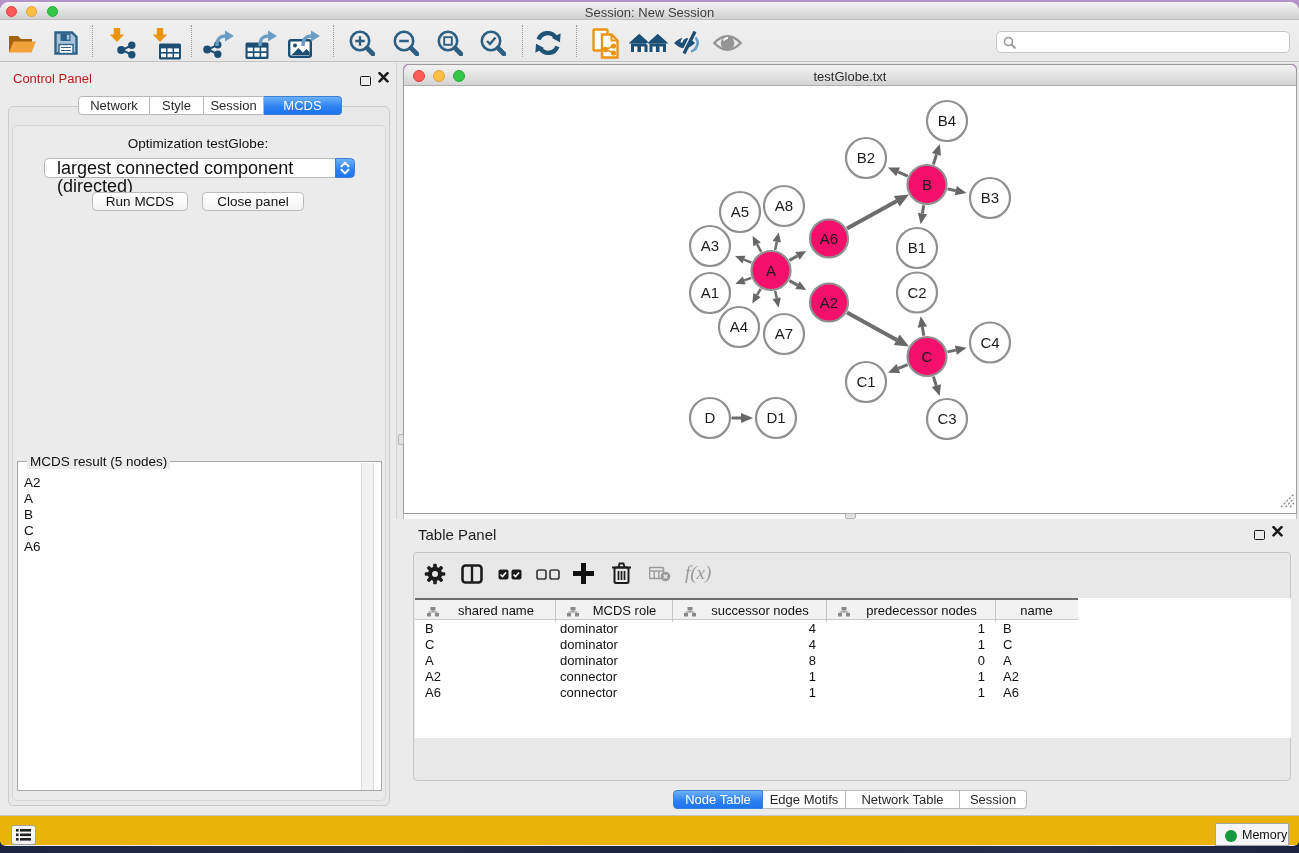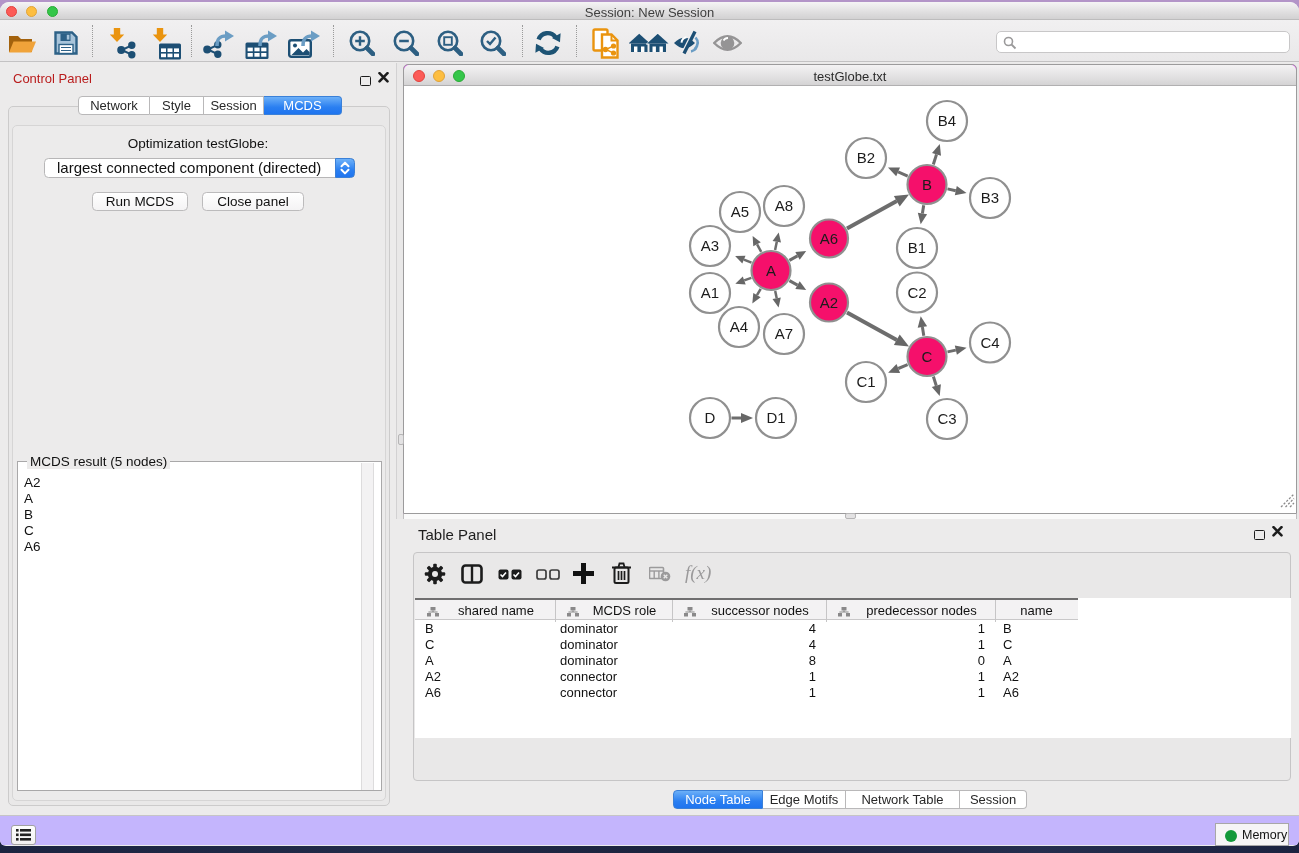--- a/index.html
+++ b/index.html
@@ -40,21 +40,21 @@
 #cp-inner { position:absolute; left:3px; top:18px; width:374px; height:676px;
   background:#ecebeb; border:1px solid #d6d5d5; border-radius:5px; }
 .tabbar { position:absolute; display:flex; }
 .tab { font-size:13px; color:#282828; background:#fff; border:1px solid #b9b8b9;
   border-left:none; text-align:center; line-height:17px; height:19px; }
 .tab.first { border-left:1px solid #b9b8b9; border-radius:4px 0 0 4px; }
 .tab.last { border-radius:0 4px 4px 0; }
 .tab.sel { background:linear-gradient(#6cb0f8,#2a7ff1 60%,#1e74ef); color:#fff; border-color:#3a80d8; }
 #opt-label { position:absolute; left:0; top:73px; width:396px; text-align:center; font-size:13.5px; color:#111; }
 #opt-select { position:absolute; left:44px; top:95px; width:311px; height:20px; background:#fff;
-  border:1px solid #b7b6b7; border-radius:4.5px; font-size:15px; color:#111; line-height:18px;
+  border:1px solid #b7b6b7; border-radius:4.5px; font-size:18px; color:#111; line-height:18px;
   padding-left:12px; }
 #opt-spinner { position:absolute; right:-1px; top:-1px; width:20px; height:20px;
   background:linear-gradient(#6db1f9,#2b80f1 60%,#1f74ef); border-radius:0 4.5px 4.5px 0;
   border:1px solid #3a80d8; }
 .btn { position:absolute; height:19px; background:linear-gradient(#ffffff,#f4f3f4);
   border:1px solid #bcbbbc; border-radius:4.5px; font-size:13.5px; color:#111;
   text-align:center; line-height:17px; }
 #fieldset { position:absolute; left:17px; top:398px; width:365px; height:330px;
   border:1px solid #a9a8a9; background:#fff; }
 #fieldset-legend { position:absolute; left:9px; top:-8px; background:#ecebeb; padding:0 3px;
@@ -87,21 +87,21 @@
 #ttool { position:absolute; left:16px; top:33px; width:878px; height:229px;
   background:#e9e8e8; border:1px solid #c6c5c6; border-radius:4px; }
 #ttable { position:absolute; left:1px; top:45px; width:876px; height:140px; background:#fff; }
 #thead { position:absolute; left:0; top:0; width:663px; height:22px; background:#f3f2f3;
   border-top:2px solid #6f6e6f; border-bottom:1px solid #c9c8c9; }
 .hdiv { position:absolute; top:0; width:1px; height:22px; background:#c6c5c6; }
 .hcell { position:absolute; top:3px; font-size:13px; color:#111; text-align:center; }
 .trow { position:absolute; font-size:13px; color:#111; }
 
 #btabs { position:absolute; left:276px; top:271px; display:flex; }
-#statusbar { position:absolute; left:0; top:815px; width:1299px; height:30px; background:#c4b5fd;
+#statusbar { position:absolute; left:0; top:815px; width:1299px; height:30px; background:#eab308;
   border-top:1px solid #c6c5c6; }
 #listbtn { position:absolute; left:11px; top:9px; width:25px; height:20px;
   background:linear-gradient(#fdfdfd,#f1f0f1); border:1px solid #a2a1a2; border-radius:3px; }
 #membtn { position:absolute; left:1215px; top:7px; width:74px; height:23px;
   background:#f6f5f6; border:1px solid #a8a7a8; font-size:13px; color:#111; }
 #membtn .dot { position:absolute; left:9px; top:5.5px; width:12px; height:12px; border-radius:50%;
   background:#13993a; }
 #membtn .txt { position:absolute; left:26px; top:4px; font-size:12.5px; }
 </style>
 </head>

